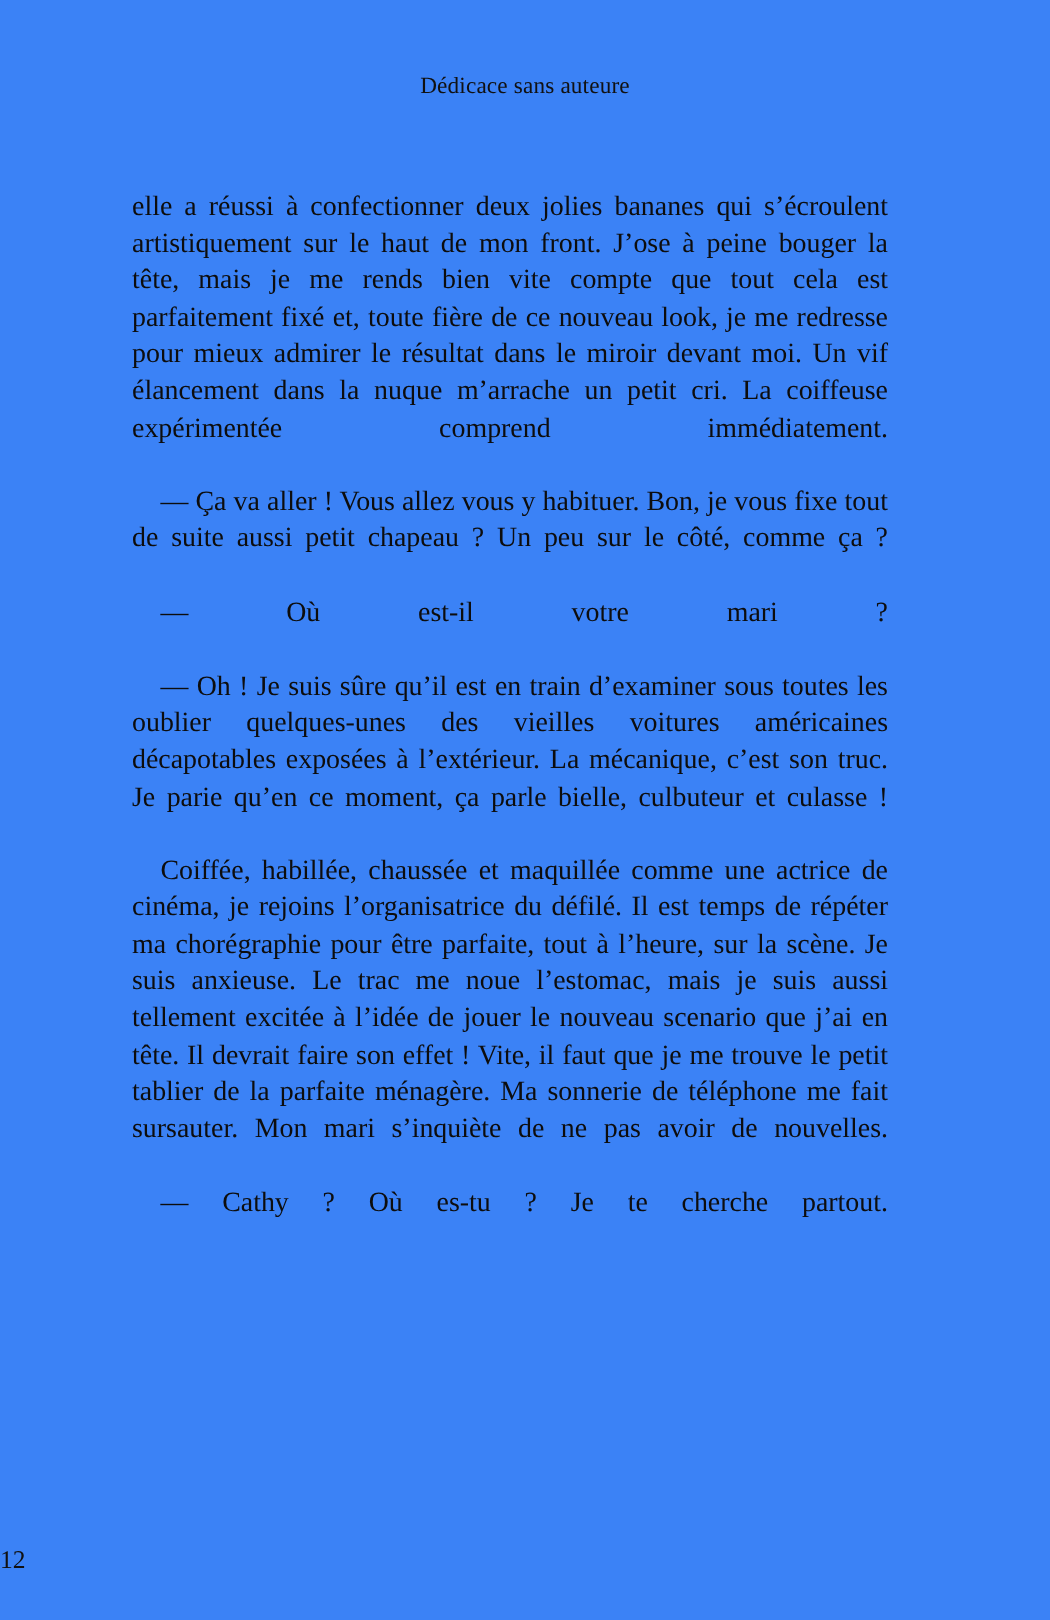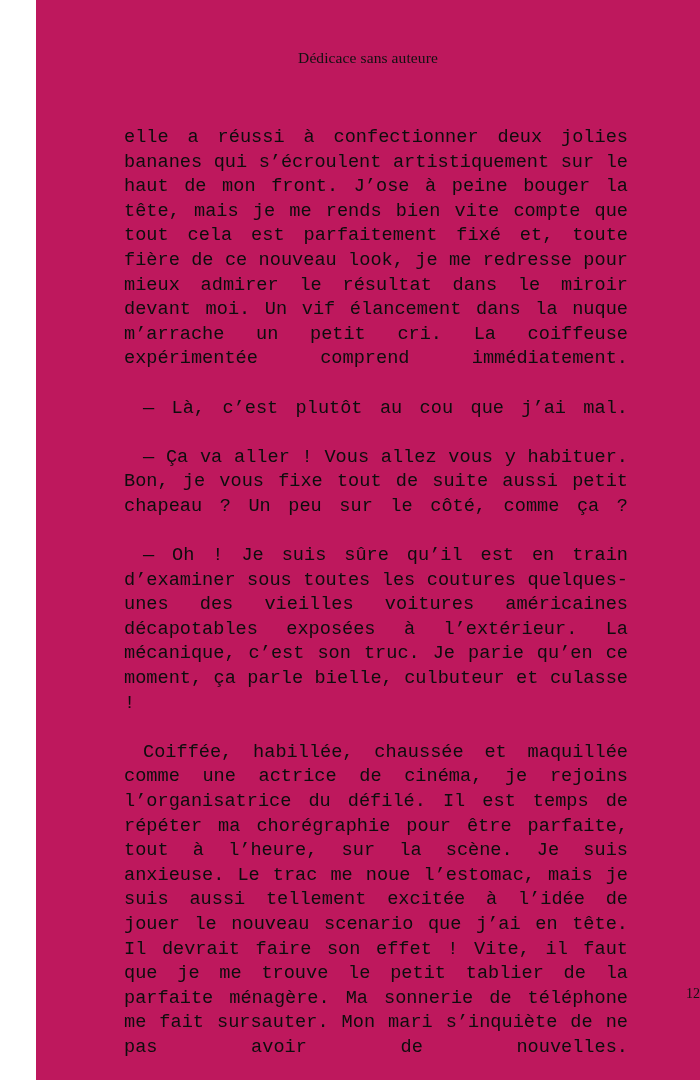--- a/index.html
+++ b/index.html
@@ -14,22 +14,21 @@
     position: relative;
     overflow: hidden;
     font-family: "Liberation Serif", "DejaVu Serif", serif;
     color: #0d0d0d;
     -webkit-font-smoothing: antialiased;
   }
 
   .page {
     position: absolute;
     inset: 0;
-    background: #be185d;
-    margin-left: 36px;
+    background: #3b82f6;
   }
 
   
   .running-head {
     position: absolute;
     top: 50px;
     left: 0;
     right: 0;
     text-align: center;
     font-family: "Liberation Serif", "DejaVu Serif", serif;
@@ -48,21 +47,20 @@
   }
 
   .para {
     margin: 0;
     font-size: 18.6px;
     line-height: 24.6px;
     text-align: justify;
     text-justify: inter-word;
     color: #0d0d0d;
     hyphens: none;
-    font-family: Liberation Mono, monospace;
     -webkit-hyphens: none;
   }
 
   .para.indent {
     text-indent: 19px;
   }
 
   .para.flush {
     text-indent: 0;
   }
@@ -70,49 +68,49 @@
   
   .para::after {
     content: "";
     display: inline-block;
     width: 100%;
   }
 
   
   .folio {
     position: absolute;
-    top: 987px;
+    top: 1031px;
     left: 0;
     right: 0;
-    text-align: right;
-    font-size: 14px;
+    text-align: left;
+    font-size: 17px;
     line-height: 1;
     color: #111111;
   }
 </style>
 </head>
 <body>
 
 <div class="page">
 
   <div class="running-head">Dédicace sans auteure</div>
 
   <div class="text-column">
 
     <p class="para flush">elle a réussi à confectionner deux jolies bananes qui s’écroulent artistiquement sur le haut de mon front. J’ose à peine bouger la tête, mais je me rends bien vite compte que tout cela est parfaitement fixé et, toute fière de ce nouveau look, je me redresse pour mieux admirer le résultat dans le miroir devant moi. Un vif élancement dans la nuque m’arrache un petit cri. La coiffeuse expérimentée comprend immédiatement.</p>
 
 
-    <p class="para indent">— Là, c’est plutôt au cou que j’ai mal.</p>
 
     <p class="para indent">— Ça va aller ! Vous allez vous y habituer. Bon, je vous fixe tout de suite aussi petit chapeau ? Un peu sur le côté, comme ça ?</p>
 
 
 
+    <p class="para indent">— Où est-il votre mari ?</p>
 
-    <p class="para indent">— Oh ! Je suis sûre qu’il est en train d’examiner sous toutes les coutures quelques-unes des vieilles voitures américaines décapotables exposées à l’extérieur. La mécanique, c’est son truc. Je parie qu’en ce moment, ça parle bielle, culbuteur et culasse !</p>
+    <p class="para indent">— Oh ! Je suis sûre qu’il est en train d’examiner sous toutes les oublier quelques-unes des vieilles voitures américaines décapotables exposées à l’extérieur. La mécanique, c’est son truc. Je parie qu’en ce moment, ça parle bielle, culbuteur et culasse !</p>
 
     <p class="para indent">Coiffée, habillée, chaussée et maquillée comme une actrice de cinéma, je rejoins l’organisatrice du défilé. Il est temps de répéter ma chorégraphie pour être parfaite, tout à l’heure, sur la scène. Je suis anxieuse. Le trac me noue l’estomac, mais je suis aussi tellement excitée à l’idée de jouer le nouveau scenario que j’ai en tête. Il devrait faire son effet ! Vite, il faut que je me trouve le petit tablier de la parfaite ménagère. Ma sonnerie de téléphone me fait sursauter. Mon mari s’inquiète de ne pas avoir de nouvelles.</p>
 
     <p class="para indent">— Cathy ? Où es-tu ? Je te cherche partout.</p>
 
   </div>
 
   <div class="folio">12</div>
 
 </div>

